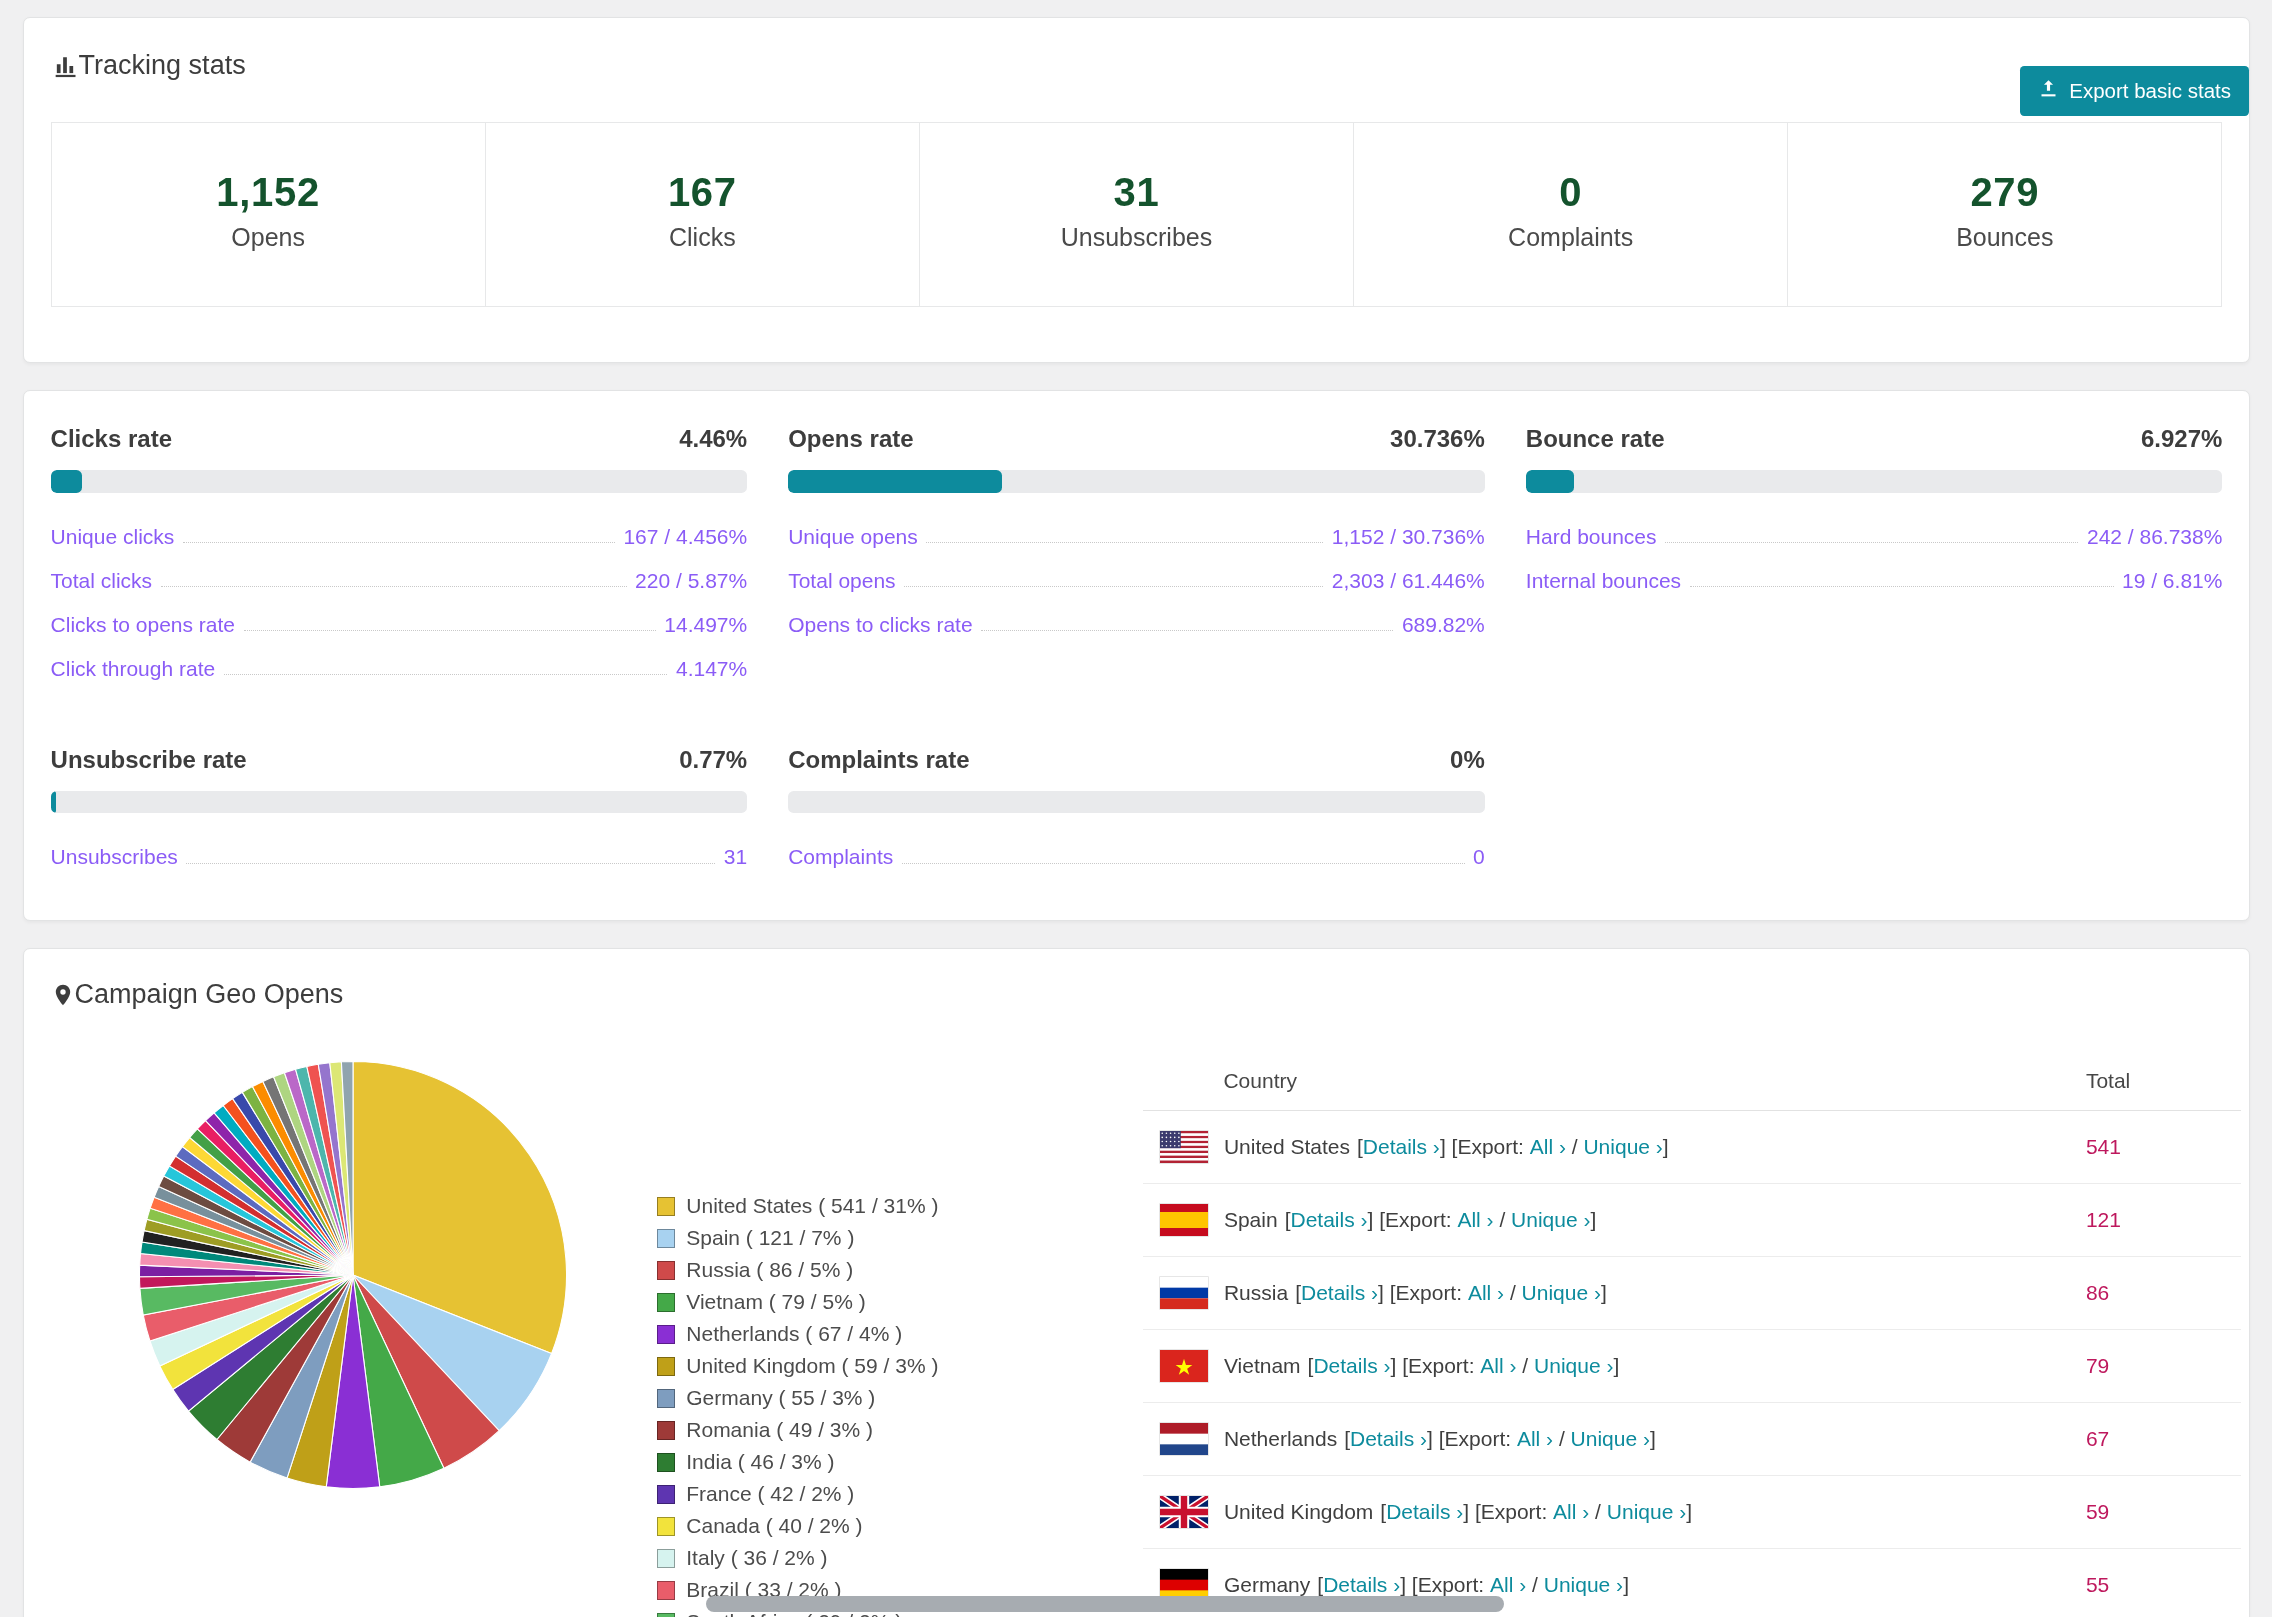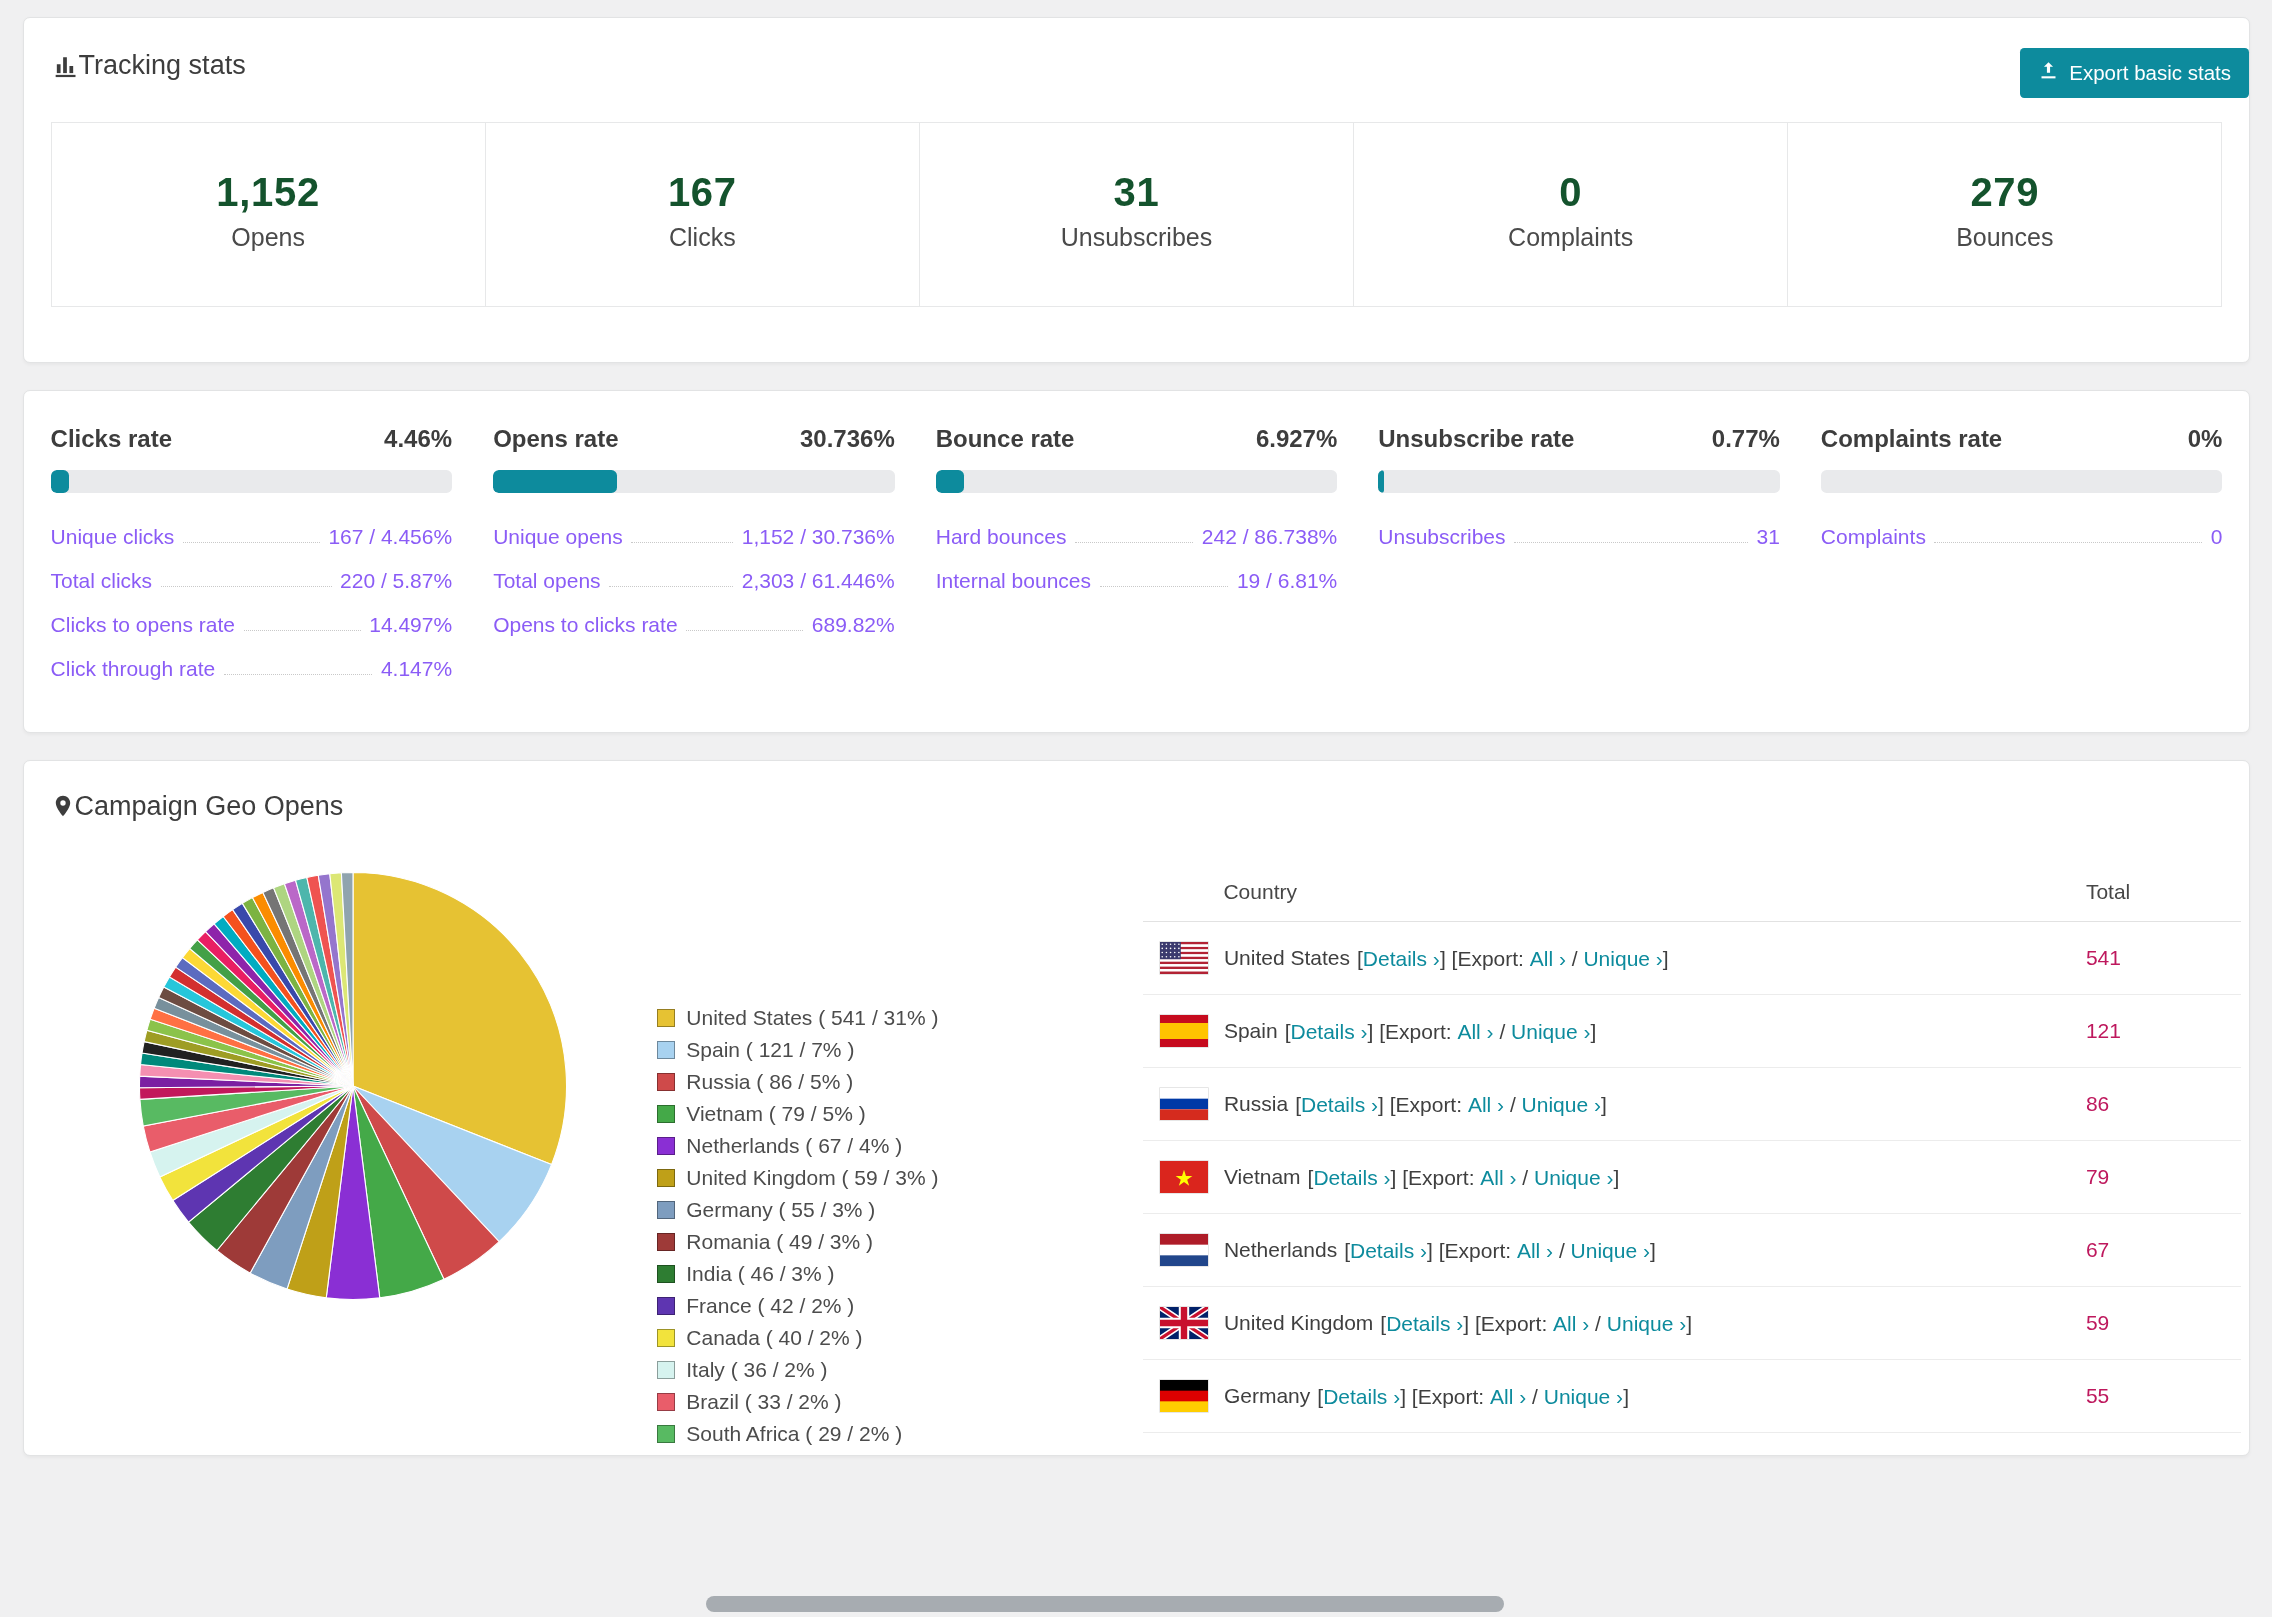--- a/index.html
+++ b/index.html
@@ -5,30 +5,30 @@
 *{box-sizing:border-box;margin:0;padding:0}
 html,body{background:#f0f0f1}
 body{width:2273px;height:1618px;overflow:hidden;position:relative;font-family:"Liberation Sans",sans-serif;color:#3f3f3f}
 .page{padding:17px 22.6px 0}
 .card{position:relative;background:#fff;border:0.7px solid #e2e3e4;border-radius:7px;box-shadow:0 1.4px 3.5px rgba(0,0,0,.04);margin-bottom:27px}
 .card-title{display:flex;align-items:center;font-size:27px;font-weight:500;color:#3d3d3d}
 .card-title .icon{display:inline-flex;line-height:0}
 
 
 .tracking-card{padding:32px 27px 55px}
-.export-btn{position:absolute;top:30px;right:0;display:flex;align-items:center;gap:10px;background:#0d8b9d;color:#fff;border:none;border-radius:4.2px;font-family:inherit;font-size:20.5px;padding:12px 18.4px;cursor:pointer}
+.export-btn{position:absolute;top:48px;right:0;display:flex;align-items:center;gap:10px;background:#0d8b9d;color:#fff;border:none;border-radius:4.2px;font-family:inherit;font-size:20.5px;padding:12px 18.4px;cursor:pointer}
 .stats-strip{display:flex;border:0.7px solid #e7e8e9;margin-top:41px}
 .stat-box{flex:1;text-align:center;padding:49px 0 54px;border-left:0.7px solid #e7e8e9}
 .stat-box:first-child{border-left:none}
 .stat-value{font-size:40px;font-weight:700;color:#14532d;letter-spacing:0.7px;line-height:1}
 .stat-label{font-size:25px;color:#4a4a4a;margin-top:11.3px}
 
 
 .rates-card{padding:34px 27px 51px}
-.rates-grid{display:grid;grid-template-columns:repeat(5,1fr);column-gap:41px;row-gap:65px}
+.rates-grid{display:grid;grid-template-columns:repeat(3,1fr);column-gap:41px;row-gap:65px}
 .rate-head{display:flex;justify-content:space-between;align-items:baseline;margin-bottom:17px}
 .rate-title,.rate-percent{font-size:24px;font-weight:700;color:#3d3d3d}
 .progress{height:22.6px;background:#e9eaec;border-radius:5.6px;margin-bottom:32px;overflow:hidden}
 .progress-fill{height:100%;background:#0d8b9d;border-radius:5.6px}
 .detail-row{display:flex;align-items:flex-end;font-size:21px;color:#8b5cf6}
 .detail-row + .detail-row{margin-top:20px}
 .detail-label,.detail-value{white-space:nowrap}
 .leader{flex:1;border-bottom:1.4px dotted #c9c9c9;margin:0 8.5px 5.6px}
 
 

